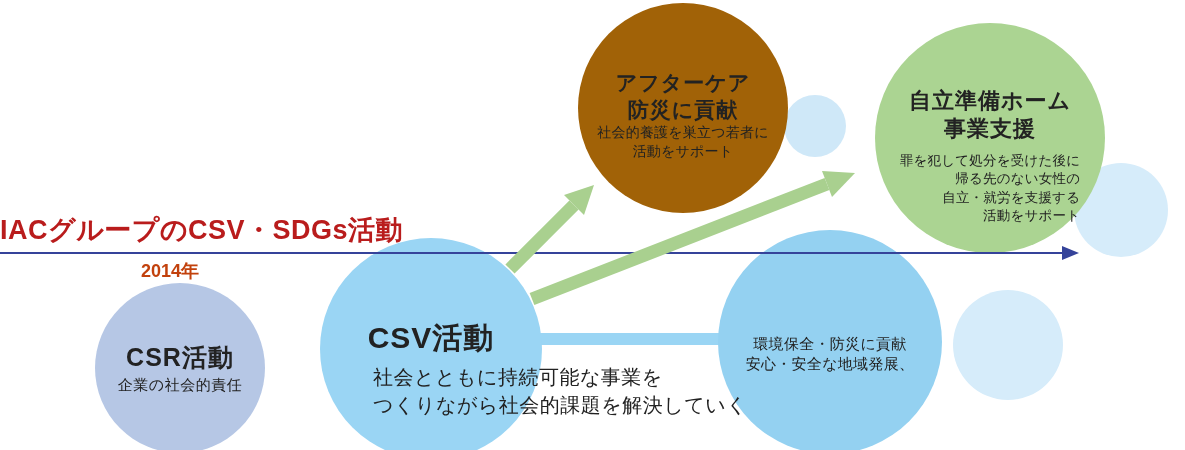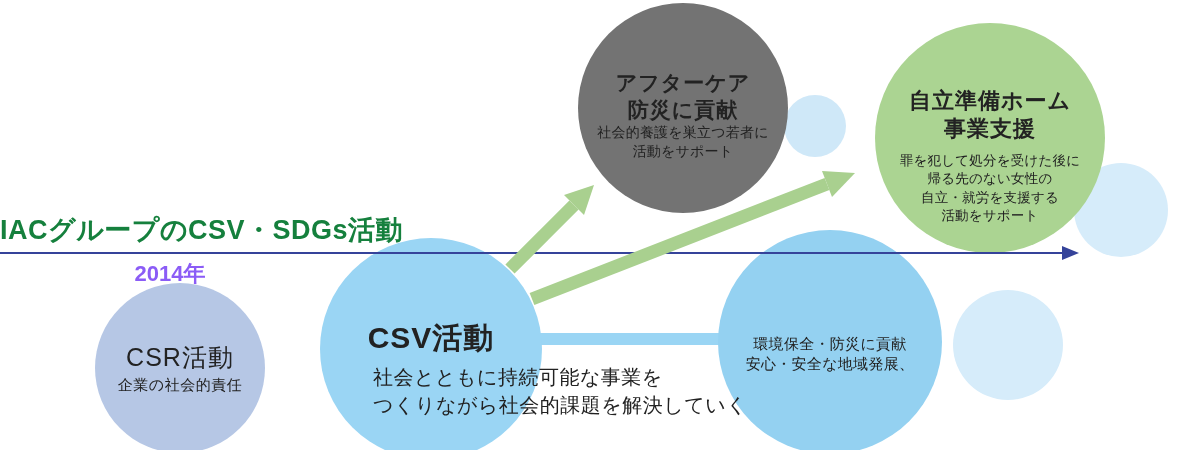--- a/index.html
+++ b/index.html
@@ -9,55 +9,55 @@
     font-family:"Liberation Sans","DejaVu Sans",sans-serif;
     color:#222;
   }
   .circle { position:absolute; border-radius:50%; display:flex; flex-direction:column;
             align-items:center; justify-content:center; text-align:center; z-index:5; }
   .deco   { position:absolute; border-radius:50%; z-index:1; }
 
   
   .csr  { left:95px;  top:283px; width:170px; height:170px; background:#b6c7e5; }
   .csv  { left:320px; top:238px; width:222px; height:222px; background:#9ad5f4; justify-content:flex-start; }
-  .aftercare { left:578px; top:3px;  width:210px; height:210px; background:#737373; padding-top:14px; box-sizing:border-box;justify-content:center; }
+  .aftercare { left:578px; top:3px;  width:210px; height:210px; background:#a16207; padding-top:14px; box-sizing:border-box;justify-content:center; }
   .jiritsu   { left:875px; top:23px; width:230px; height:230px; background:#abd492; padding-top:36px; box-sizing:border-box; }
   .driving   { left:718px; top:230px; width:224px; height:224px; background:#94d1f1; padding-top:18px; box-sizing:border-box; }
 
   
   .deco-a { left:784px;  top:95px;  width:62px;  height:62px;  background:#cfe8f8; }
   .deco-b { left:1074px; top:163px; width:94px;  height:94px;  background:#d6ecfa; }
   .deco-c { left:953px;  top:290px; width:110px; height:110px; background:#d6ecfa; }
 
   
   .band { position:absolute; left:435px; top:333px; width:305px; height:12px;
           background:#9ad5f4; z-index:2; }
 
   
-  .csr .c-title { font-size:25px; line-height:30px; font-weight:normal; letter-spacing:1px; }
+  .csr .c-title { font-size:25px; line-height:30px; font-weight:bold; letter-spacing:1px; }
   .csr .c-sub   { font-size:15px; line-height:20px; margin-top:3px; letter-spacing:0.5px; }
 
   .csv .inner { position:absolute; top:55px; left:0; width:100%; text-align:center;margin-top:28px; }
   .csv .c-title { font-size:30px; line-height:34px; font-weight:bold; letter-spacing:1px; }
   .csv .c-sub   { font-size:13px; line-height:16px; margin-top:5px; letter-spacing:0.5px; }
   .csv-desc { position:absolute; left:373px; top:363px; z-index:7;
               font-size:20px; line-height:28px; letter-spacing:0.5px; white-space:nowrap; }
 
   .g-title { font-size:21px; line-height:27px; font-weight:bold; letter-spacing:1px; }
   .jiritsu .g-title { font-size:22px; line-height:28px; }
   .g-body  { font-size:14px; line-height:19px; letter-spacing:0.2px; }
-  .jiritsu .g-body { font-size:13.5px; line-height:18.5px; margin-top:9px; }
+  .jiritsu .g-body { font-size:13.5px; line-height:18.5px; margin-top:9px;text-align:right; }
 
   .driving .c-title { font-size:23px; line-height:28px; font-weight:bold; letter-spacing:1px; }
   .driving .c-body  { font-size:15px; line-height:20px; margin-top:5px; letter-spacing:0.3px; }
 
   .page-title { position:absolute; left:0; top:212px; font-size:27px; font-weight:bold;
-                color:#15803d; letter-spacing:0.5px; z-index:6; white-space:nowrap; }
+                color:#b91c1c; letter-spacing:0.5px; z-index:6; white-space:nowrap; }
   .year-label { position:absolute; left:130px; top:259px; width:80px; text-align:center;
-                font-size:22px; font-weight:bold; color:#8b5cf6; z-index:6; }
+                font-size:18px; font-weight:bold; color:#c2410c; z-index:6; }
 
   
   .timeline-line { position:absolute; left:0; top:252px; width:1064px; height:2px;
                    background:#35439a; z-index:6; }
   .timeline-head { position:absolute; left:1062px; top:246px; width:0; height:0; z-index:6;
                    border-top:7px solid transparent; border-bottom:7px solid transparent;
                    border-left:17px solid #35439a; }
 
   
   .arrows { position:absolute; left:0; top:0; z-index:8; pointer-events:none; }

